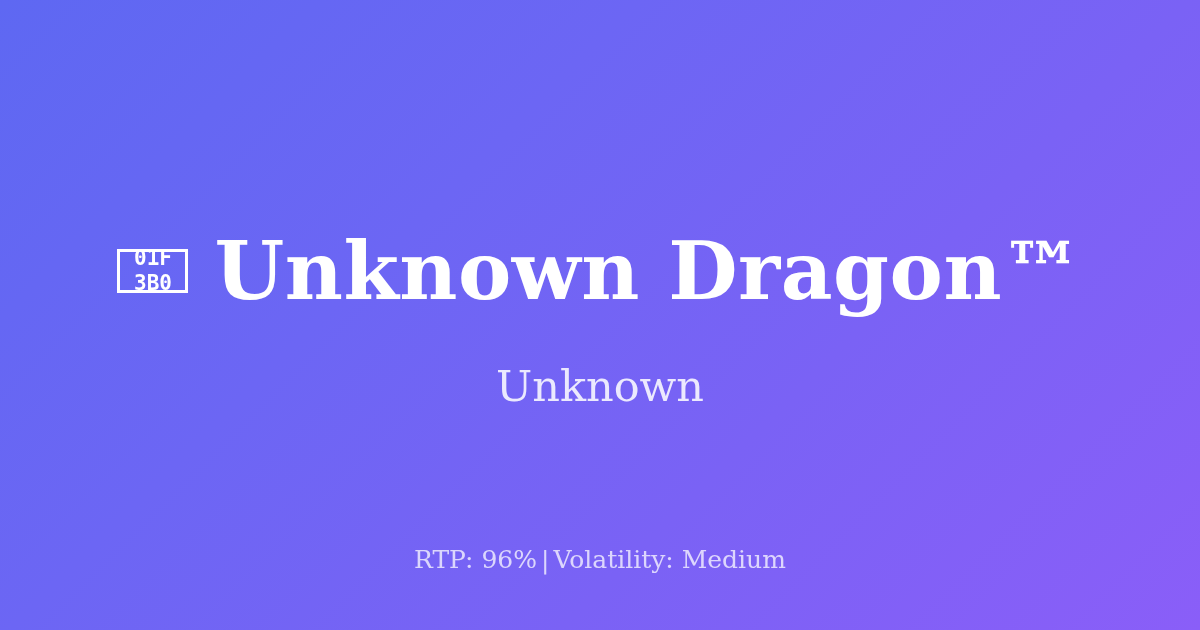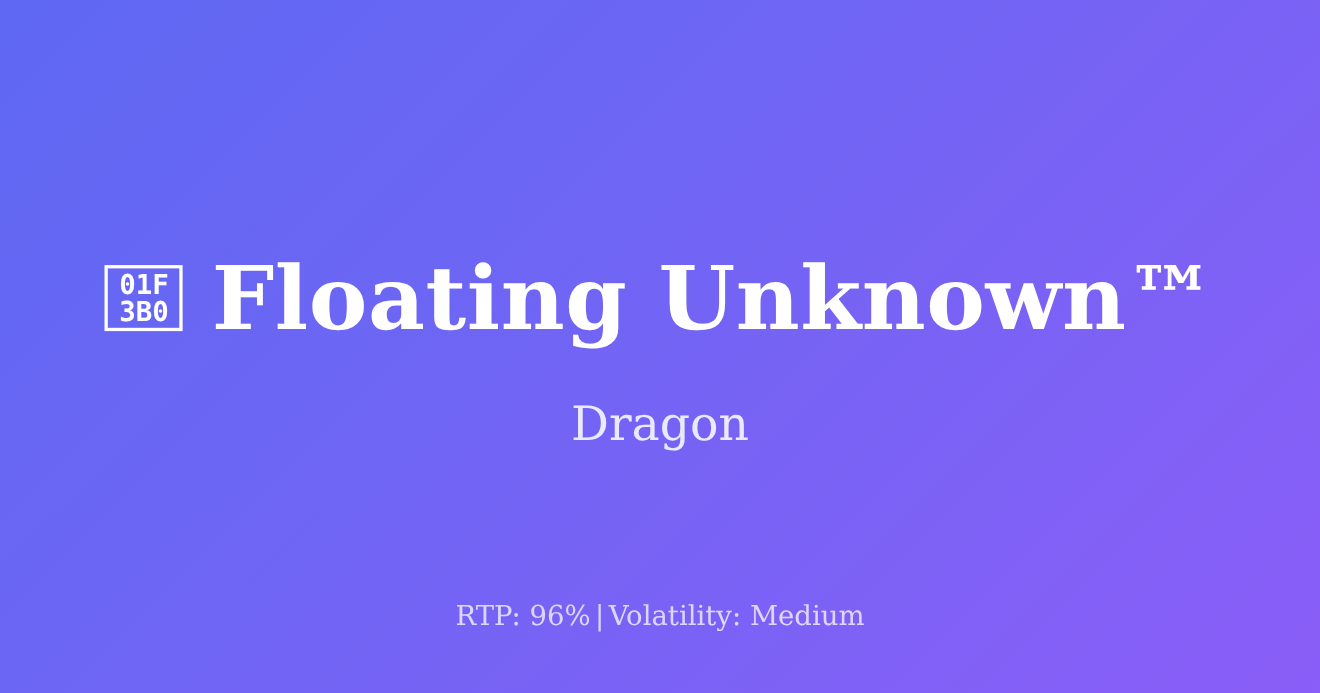--- a/index.html
+++ b/index.html
@@ -41,25 +41,25 @@
   }
 
   
   .tofu {
     display: inline-flex;
     flex-direction: column;
     align-items: center;
     justify-content: center;
     box-sizing: border-box;
     width: 71px;
-    height: 60px;
+    height: 44px;
     border: 3px solid #ffffff;
     color: #ffffff;
     font-family: "DejaVu Sans Mono", "Liberation Mono", monospace;
-    font-size: 25px;
+    font-size: 21px;
     font-weight: 700;
     line-height: 25px;
     letter-spacing: 0px;
     padding: 1px 2px;
   }
 
   .tofu-row {
     display: block;
     height: 25px;
   }
@@ -113,23 +113,23 @@
 
 <div class="og-card">
 
   <div class="title-row">
 
     <span class="tofu">
       <span class="tofu-row">01F</span>
       <span class="tofu-row">3B0</span>
     </span>
 
-    <h1 class="game-title">Floating Unknown™</h1>
+    <h1 class="game-title">Unknown Dragon™</h1>
 
   </div>
 
-  <p class="subtitle">Dragon</p>
+  <p class="subtitle">Unknown</p>
 
   <p class="meta-line">
     <span>RTP: 96%</span><span class="meta-sep">|</span><span>Volatility: Medium</span>
   </p>
 
 </div>
 
 </body></html>

